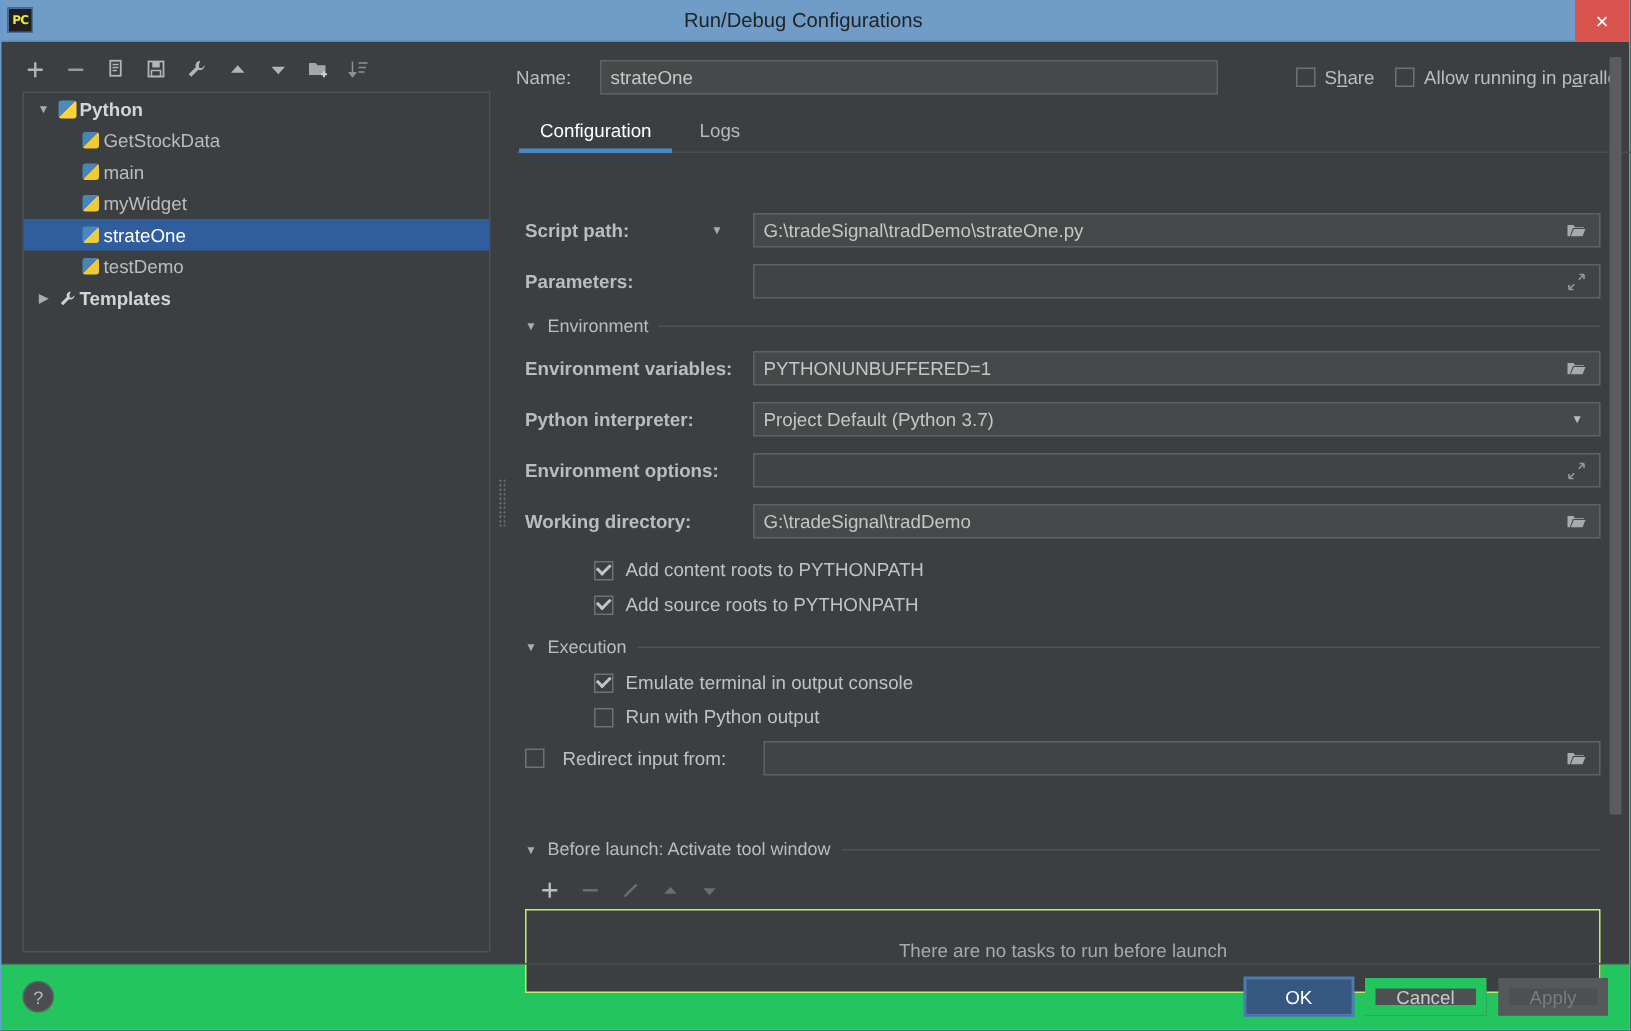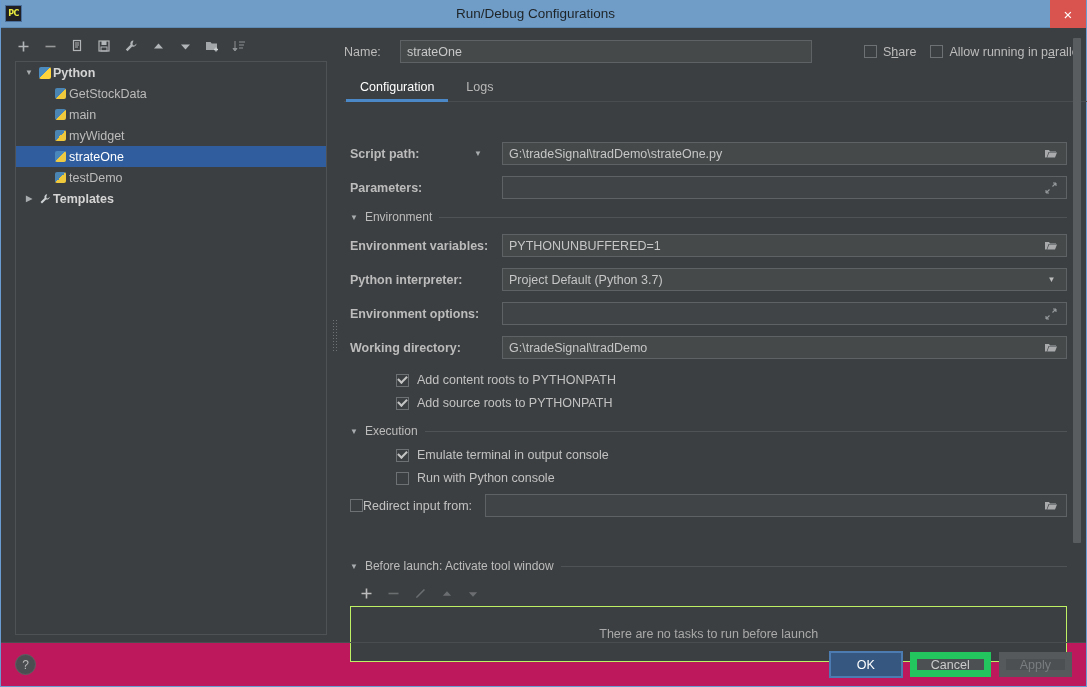--- a/index.html
+++ b/index.html
@@ -5,21 +5,21 @@
   * { box-sizing: border-box; margin: 0; padding: 0; }
   html, body {
     width: 1087px; height: 687px;
     background: #3c3f41;
     font-family: "Liberation Sans", sans-serif;
     overflow: hidden;
   }
   .window {
     width: 1087px; height: 687px;
     position: relative;
-    background: #be185d;
+    background: #22c55e;
     border: 1px solid #6a9bd1;
     border-top: none;
   }
 
   
   .titlebar {
     height: 28px; width: 100%;
     background: #6f9dc8;
     display: flex; align-items: center;
     position: relative;
@@ -193,21 +193,21 @@
     display: flex; align-items: center; gap: 7px;
     margin: 4px 0 10px 0;
   }
   .section .tri { font-size: 8px; color: #a9acae; cursor: pointer; }
   .section .stitle { font-size: 12px; color: #bcbcbc; white-space: nowrap; }
   .section .line { flex: 1; height: 1px; background: #4f5355; }
 
   .cbrow { display: flex; align-items: center; gap: 8px; margin-bottom: 9px; cursor: pointer; padding-left: 46px; }
   .cbrow .chk-label { font-size: 12.5px; color: #c2c2c2; }
 
-  .redirect-row { display: flex; align-items: center; gap: 0; margin-bottom: 9px; }
+  .redirect-row { display: flex; align-items: center; gap: 12px; margin-bottom: 9px; }
   .redirect-row .rlabel { font-size: 12.5px; color: #c2c2c2; width: 122px; flex: 0 0 122px; }
 
   .bl-toolbar { display: flex; align-items: center; gap: 14px; padding: 4px 0 6px 10px; }
   .bl-ico { color: #bcbcbc; display: flex; align-items: center; cursor: pointer; font-size: 14px; }
   .bl-ico.dim { color: #6b6e70; }
   .bl-box {
     border: 1px solid #bef264; background: #3c3f41;
     height: 56px; display: flex; align-items: center; justify-content: center;
     margin-right: 0;
   }
@@ -498,21 +498,21 @@
           <span class="stitle">Execution</span>
           <span class="line"></span>
         </div>
 
         <div class="cbrow">
           <span class="chk checked"></span>
           <span class="chk-label">Emulate terminal in output console</span>
         </div>
         <div class="cbrow">
           <span class="chk"></span>
-          <span class="chk-label">Run with Python console</span>
+          <span class="chk-label">Run with Python output</span>
         </div>
 
         <div class="redirect-row">
           <span class="chk"></span>
           <span class="rlabel">Redirect input from:</span>
           <div class="finput empty">
             <span class="fval"></span>
             <span class="fbtn">
               <svg width="14" height="12" viewBox="0 0 14 12">
                   <path d="M1 2h4l1 1.5h6V4H4.6L2.6 9.5H1z" fill="#a8aaac"></path>

